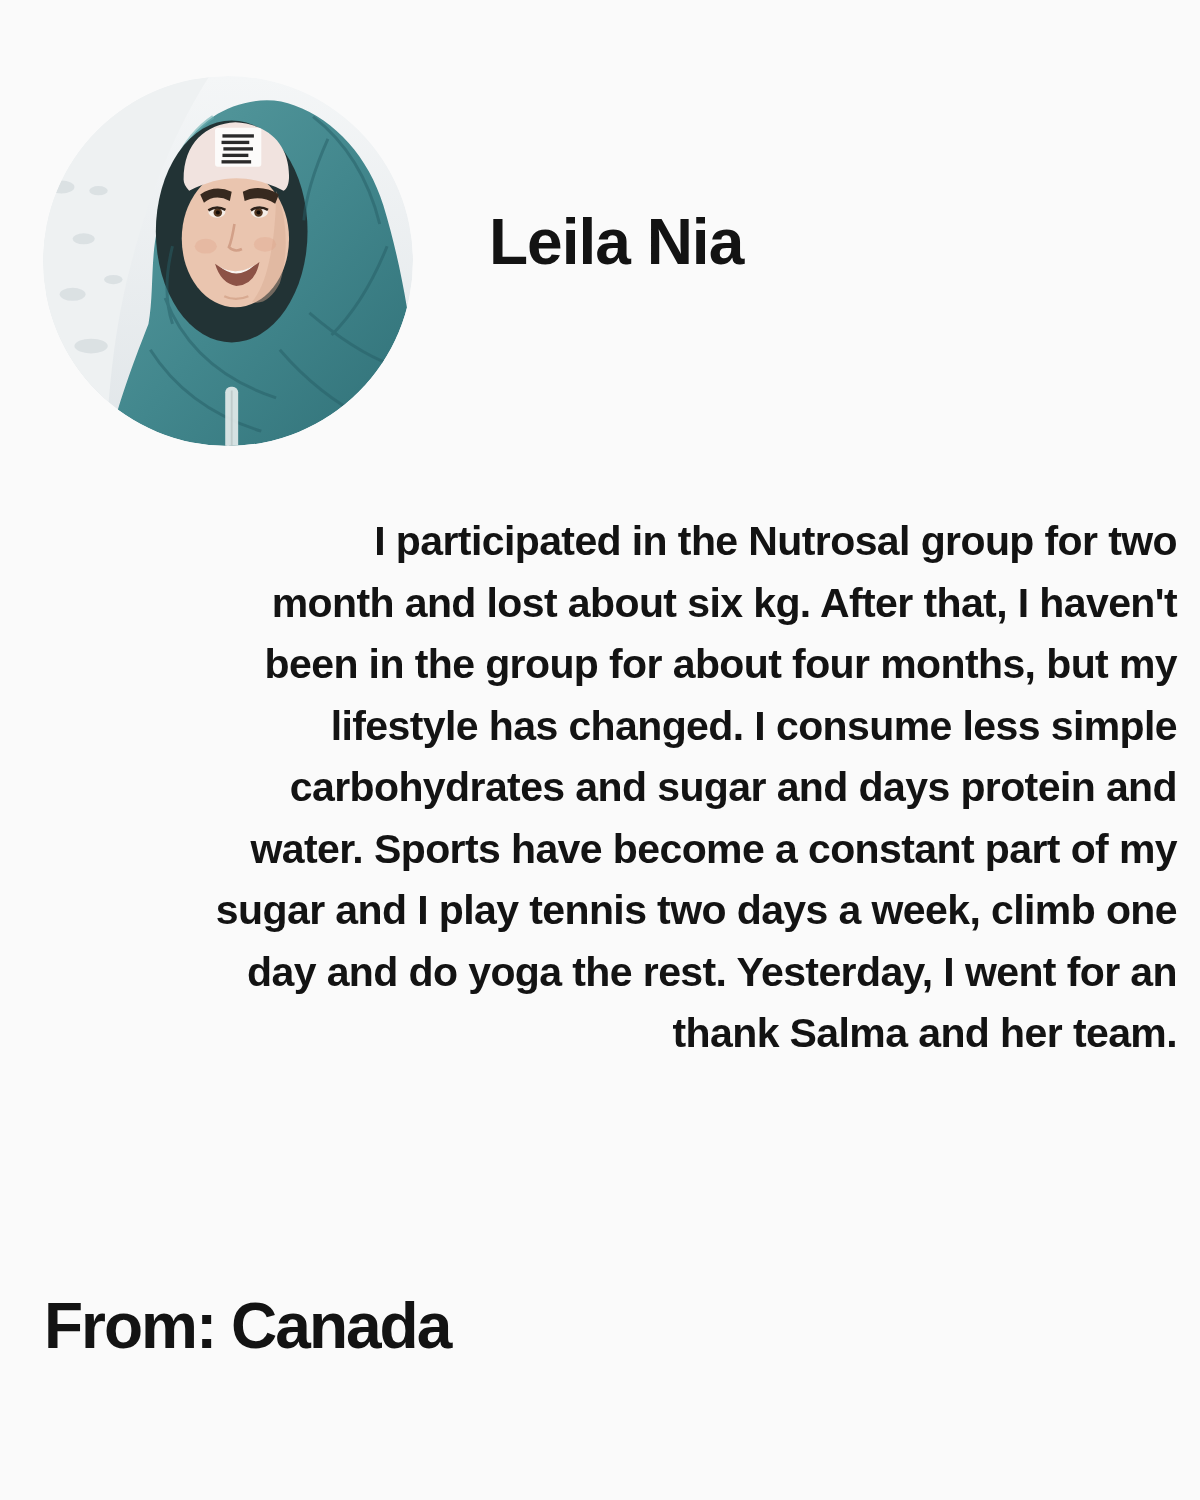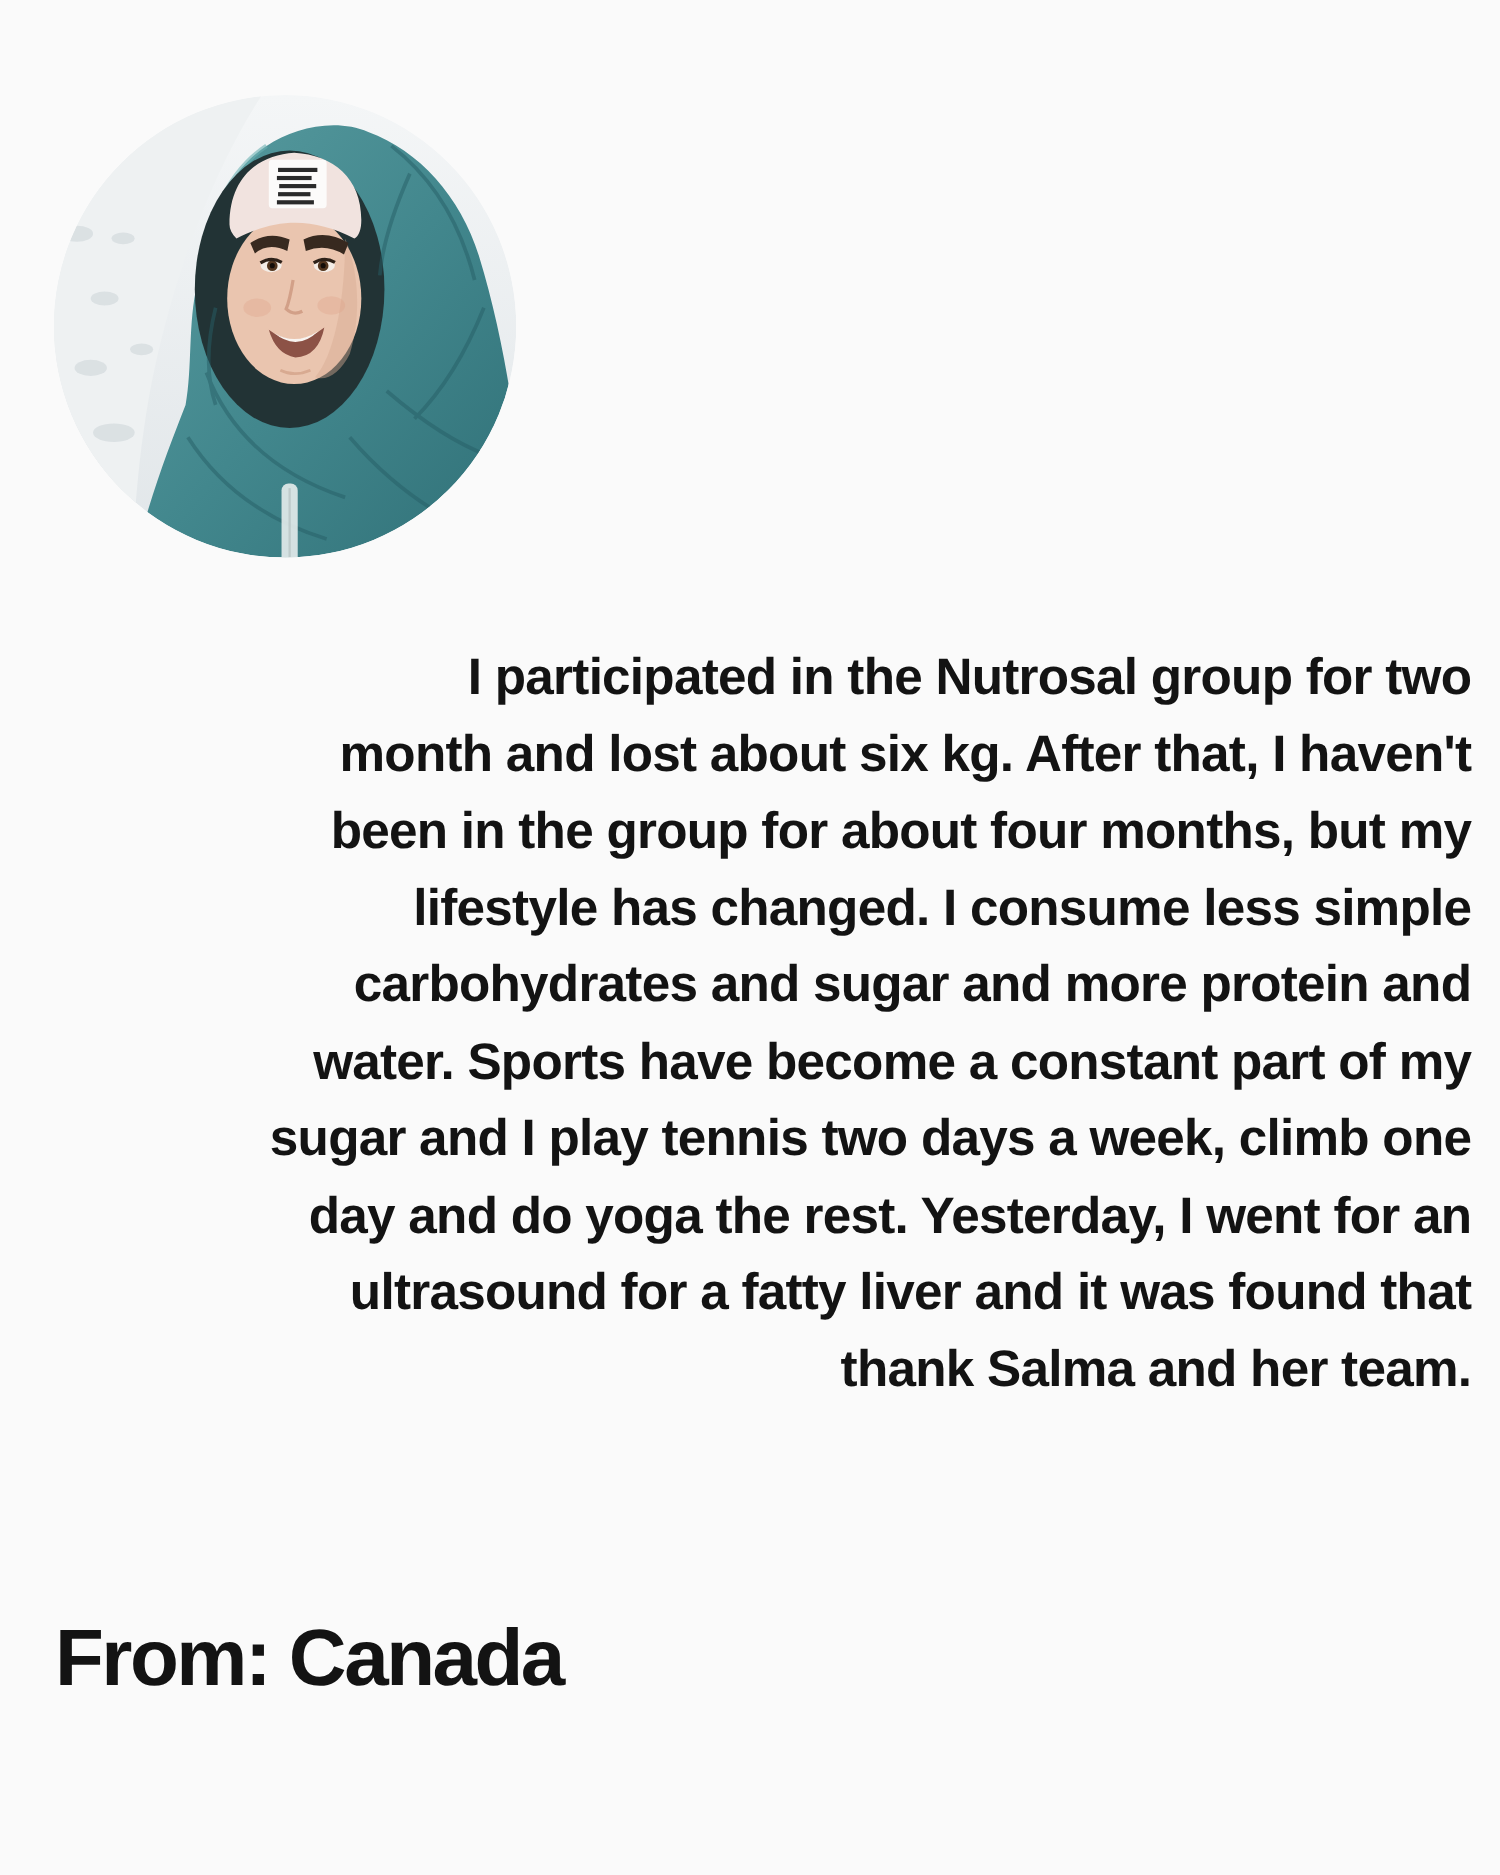--- a/index.html
+++ b/index.html
@@ -139,29 +139,29 @@
           <path d="M128,148 C140,162 156,176 176,186"></path>
           <path d="M144,128 C158,140 172,150 188,156"></path>
           <path d="M70,92 C66,108 66,122 70,134"></path>
         </g>
         <rect x="98.5" y="168" width="7" height="40" rx="3" fill="#e6ecec" opacity="0.9"></rect>
         <path d="M102,170 V206" stroke="#b9c6c6" stroke-width="1" opacity="0.8"></path>
       </g>
     </svg>
   </div>
 
+  <h1 class="name">Leila Nia</h1>
 
   <div class="testimonial">
     <div class="tline">I participated in the Nutrosal group for two</div>
     <div class="tline">month and lost about six kg. After that, I haven't</div>
     <div class="tline">been in the group for about four months, but my</div>
     <div class="tline">lifestyle has changed. I consume less simple</div>
-    <div class="tline">carbohydrates and sugar and more protein and</div>
+    <div class="tline">carbohydrates and sugar and days protein and</div>
     <div class="tline">water. Sports have become a constant part of my</div>
     <div class="tline">sugar and I play tennis two days a week, climb one</div>
     <div class="tline">day and do yoga the rest. Yesterday, I went for an</div>
-    <div class="tline">ultrasound for a fatty liver and it was found that</div>
     <div class="tline">thank Salma and her team.</div>
   </div>
 
   <div class="from">From: Canada</div>
 
 </div>
 
 </body></html>

